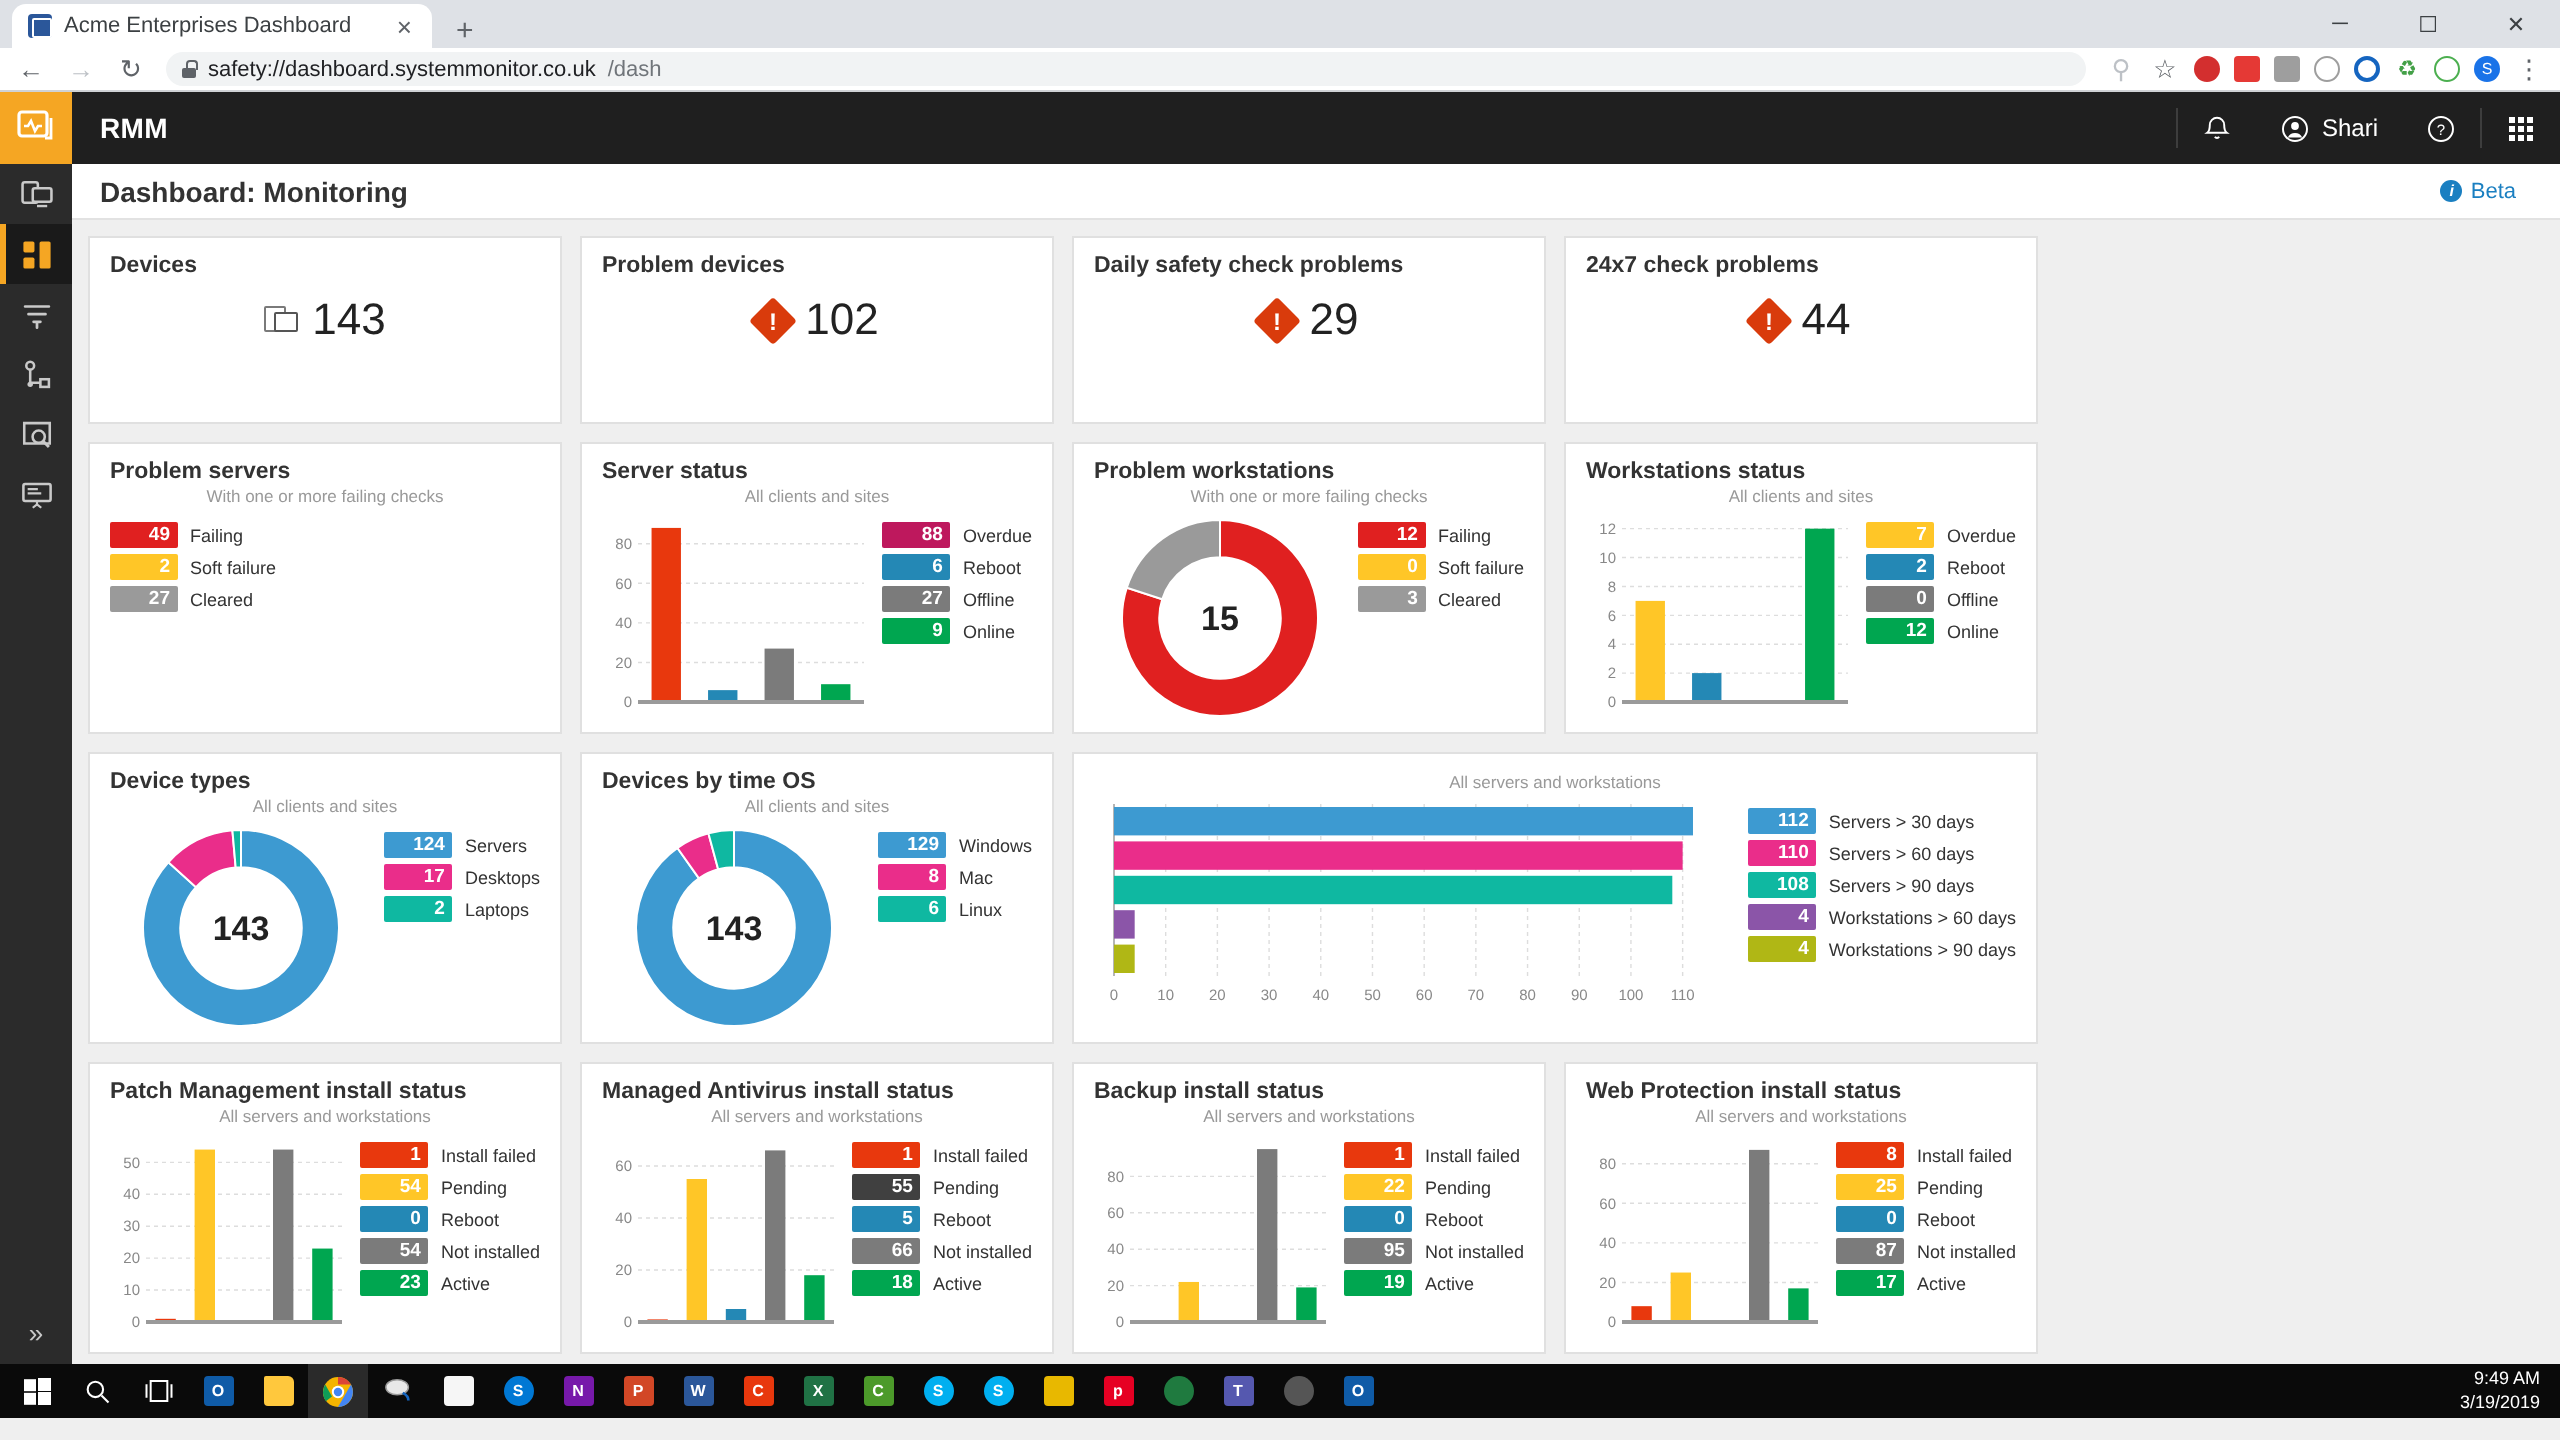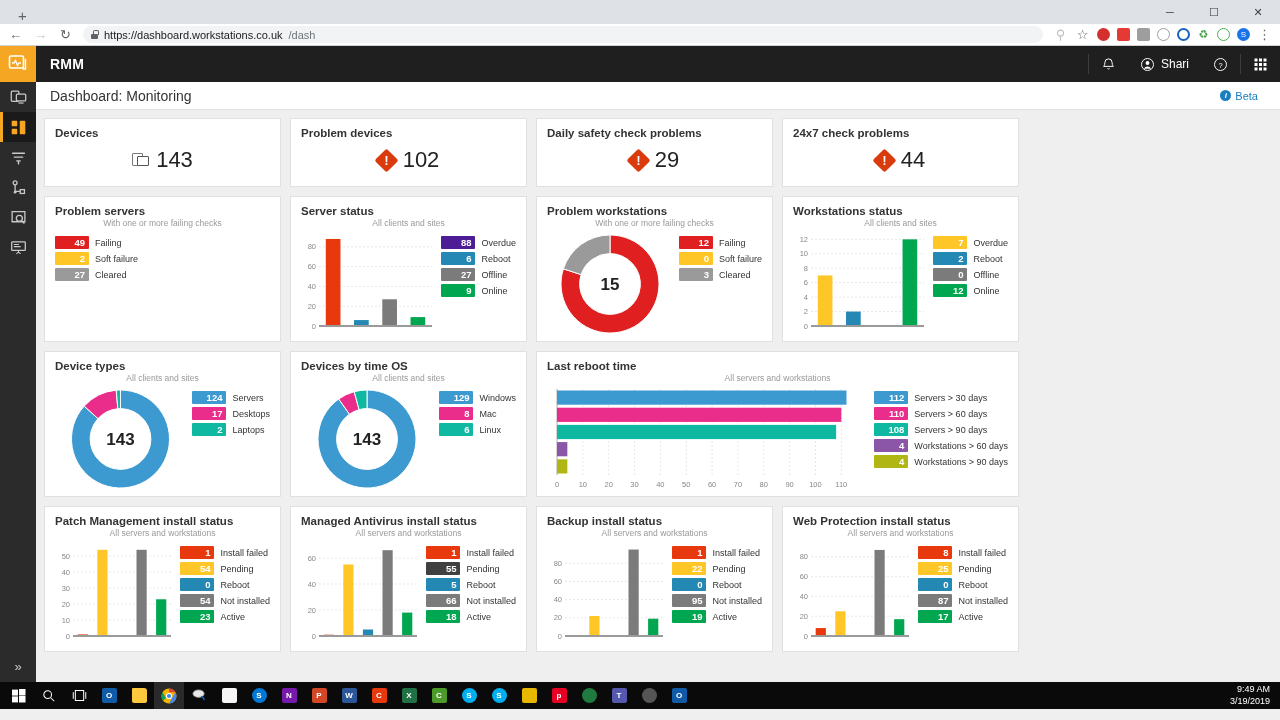--- a/index.html
+++ b/index.html
@@ -50,30 +50,30 @@
   .side-expand { margin-top:auto; color:#c9c9c9; font-size:13px; padding-bottom:8px; }
 
   .rightcol { flex:1; display:flex; flex-direction:column; min-width:0; }
   .topbar { height:36px; background:#1f1f1f; display:flex; align-items:center; color:#fff; }
   .topbar-title { font-size:14px; font-weight:bold; padding-left:14px; letter-spacing:.2px; }
   .topbar-right { margin-left:auto; display:flex; align-items:center; height:36px; }
   .tb-item { display:flex; align-items:center; gap:6px; padding:0 12px; height:36px; color:#fff; font-size:12px; }
   .tb-sep { width:1px; height:20px; background:#3d3d3d; }
 
   .pagehead { height:28px; background:#fff; display:flex; align-items:center; border-bottom:1px solid #e2e2e2; }
-  .pagehead h1 { font-size:14px; font-weight:normal; color:#333; padding-left:14px;text-align:right; }
+  .pagehead h1 { font-size:14px; font-weight:bold; color:#333; padding-left:14px;text-align:right; }
   .beta { margin-left:auto; margin-right:22px; display:flex; align-items:center; gap:4px; color:#1a7fc1; font-size:11px; }
   .beta-i { width:11px; height:11px; border-radius:50%; background:#1a7fc1; color:#fff; font-size:8px; font-weight:bold;
             display:flex; align-items:center; justify-content:center; font-style:italic; }
 
   .content { flex:1; overflow:hidden; padding:8px 0 0 8px; position:relative; background:#efefef; }
   .grid { display:grid; grid-template-columns:repeat(4, 237px); gap:9px; }
 
   .card { background:#fff; border:1px solid #e0e0e0; padding:8px 10px; }
-  .card.kpi { height:69px; }
+  .card.kpi { height:94px; }
   .card.mid { height:146px; }
   .card.wide { grid-column: span 2; }
   .card-title { font-size:11.5px; font-weight:bold; color:#333; }
   .card-sub { font-size:8.5px; color:#999; margin-top:1px;text-align:center; }
 
   .kpi-body { display:flex; align-items:center; justify-content:center; gap:8px; height:42px; }
   .kpi-num { font-size:22px; color:#222; }
   .kpi-alert { width:17px; height:17px; background:#d93b0c; transform:rotate(45deg); border-radius:2px; position:relative; flex:none; }
   .kpi-alert span { position:absolute; inset:0; transform:rotate(-45deg); color:#fff; font-size:12px; font-weight:bold;
                     display:flex; align-items:center; justify-content:center; line-height:1; }
@@ -101,35 +101,40 @@
   .tb-ico { width:30px; height:27px; display:flex; align-items:center; justify-content:center; position:relative; }
   .tb-ico.act { background:#2a2a2a; }
   .sq { width:15px; height:15px; border-radius:2px; display:flex; align-items:center; justify-content:center;
         font-size:8px; font-weight:bold; color:#fff; }
   .clock { margin-left:auto; color:#fff; font-size:9px; text-align:right; padding-right:10px; line-height:1.25; }
 </style>
 </head>
 <body>
 
 <div class="browser-top">
+  <div class="tab">
+    <span class="tab-fav"></span>
+    <span class="tab-title">Acme Enterprises Dashboard</span>
+    <span class="tab-close">×</span>
+  </div>
   <span class="tab-new">+</span>
   <div class="win-ctrls">
     <div>─</div>
     <div>☐</div>
     <div class="close">✕</div>
   </div>
 </div>
 
 <div class="browser-bar">
   <span class="nav-btn">←</span>
   <span class="nav-btn dim">→</span>
   <span class="nav-btn">↻</span>
   <div class="omnibox">
     <span class="lock"></span>
-    <span>https://dashboard.workstations.co.uk</span>
+    <span>safety://dashboard.systemmonitor.co.uk</span>
       <span class="url-path">/dash</span>
   </div>
   <div class="bar-icons">
     <span class="nav-btn dim">⚲</span>
     <span class="nav-btn">☆</span>
     <span class="bicon" style="background:#d32f2f"></span>
     <span class="bicon" style="background:#e53935;border-radius:2px"></span>
     <span class="bicon" style="background:#9e9e9e;border-radius:2px"></span>
     <span class="bicon" style="border:1.5px solid #9e9e9e"></span>
     <span class="bicon" style="border:2.5px solid #1565c0"></span>
@@ -324,21 +329,21 @@
                   <text x="15" y="17.469565217391313" text-anchor="end" class="axlab">80</text>
                   <rect x="24.78" y="6.956521739130437" width="14.690000000000001" height="87.04347826086956" fill="#e8380d"></rect>
                   <rect x="53.03" y="88.06521739130434" width="14.690000000000001" height="5.934782608695652" fill="#2488b5"></rect>
                   <rect x="81.28" y="67.29347826086956" width="14.690000000000001" height="26.706521739130437" fill="#7b7b7b"></rect>
                   <rect x="109.53" y="85.09782608695652" width="14.690000000000001" height="8.902173913043478" fill="#00a650"></rect>
                   <line x1="18" y1="94" x2="131" y2="94" stroke="#9a9a9a" stroke-width="2"></line>
                 </svg>
               </div>
               <div class="legend">
                 <div class="leg">
-                  <span class="leg-val" style="background: #4c1d95;">88</span>
+                  <span class="leg-val" style="background: #be185d;">88</span>
                   <span class="leg-lab">Overdue</span>
                 </div>
                 <div class="leg">
                   <span class="leg-val" style="background: rgb(36, 136, 181);">6</span>
                   <span class="leg-lab">Reboot</span>
                 </div>
                 <div class="leg">
                   <span class="leg-val" style="background: rgb(123, 123, 123);">27</span>
                   <span class="leg-lab">Offline</span>
                 </div>
@@ -477,21 +482,20 @@
                 </div>
                 <div class="leg">
                   <span class="leg-val" style="background: rgb(15, 184, 161);">6</span>
                   <span class="leg-lab">Linux</span>
                 </div>
               </div>
             </div>
         </div>
 
         <div class="card mid wide">
-          <div class="card-title">Last reboot time</div>
           <div class="card-sub">All servers and workstations</div>
           <div class="chart-row">
               <div class="plot">
                 <svg width="321" height="104" viewBox="0 0 321 104">
                   <line x1="10" y1="2" x2="10" y2="88" class="gridline"></line>
                   <text x="10" y="100" text-anchor="middle" class="axlab">0</text>
                   <line x1="35.847457627118644" y1="2" x2="35.847457627118644" y2="88" class="gridline"></line>
                   <text x="35.847457627118644" y="100" text-anchor="middle" class="axlab">10</text>
                   <line x1="61.69491525423729" y1="2" x2="61.69491525423729" y2="88" class="gridline"></line>
                   <text x="61.69491525423729" y="100" text-anchor="middle" class="axlab">20</text>

